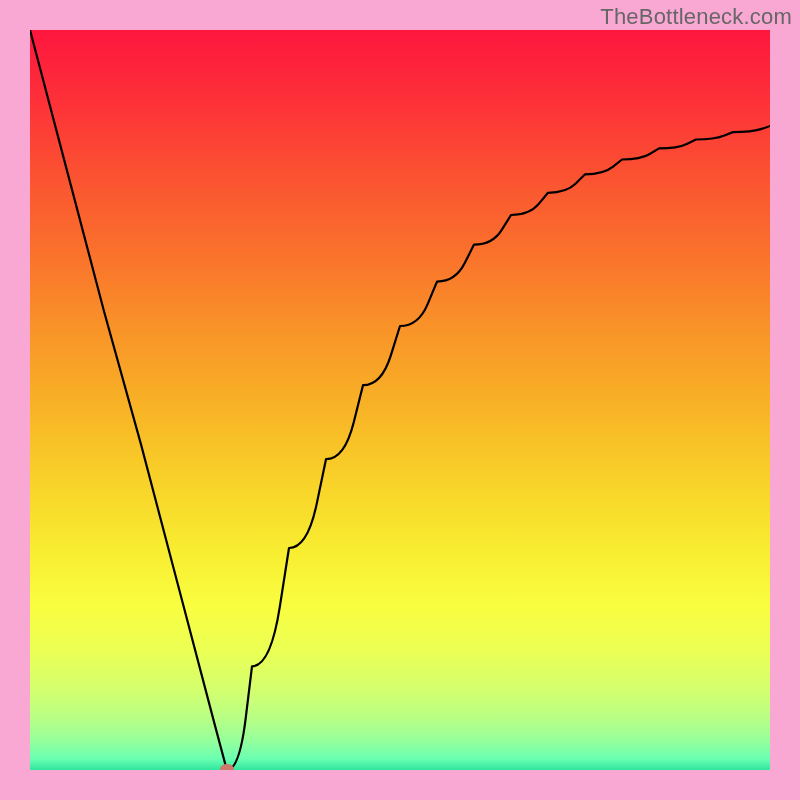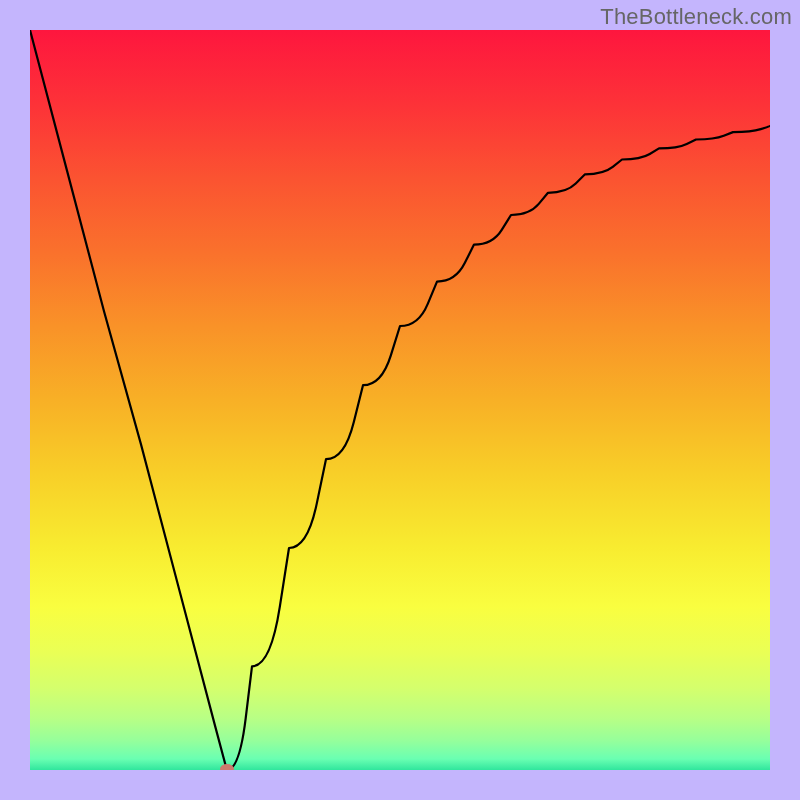--- a/index.html
+++ b/index.html
@@ -8,21 +8,21 @@
     width: 800px;
     height: 800px;
     background: #000;
     font-family: Arial, Helvetica, sans-serif;
     overflow: hidden;
   }
   .frame {
     position: relative;
     width: 800px;
     height: 800px;
-    background: #c4b5fd;
+    background: #f9a8d4;
   }
   .plot-area {
     position: absolute;
     left: 30px;
     top: 30px;
     width: 740px;
     height: 740px;
     overflow: hidden;
   }
   .gradient-bg {

